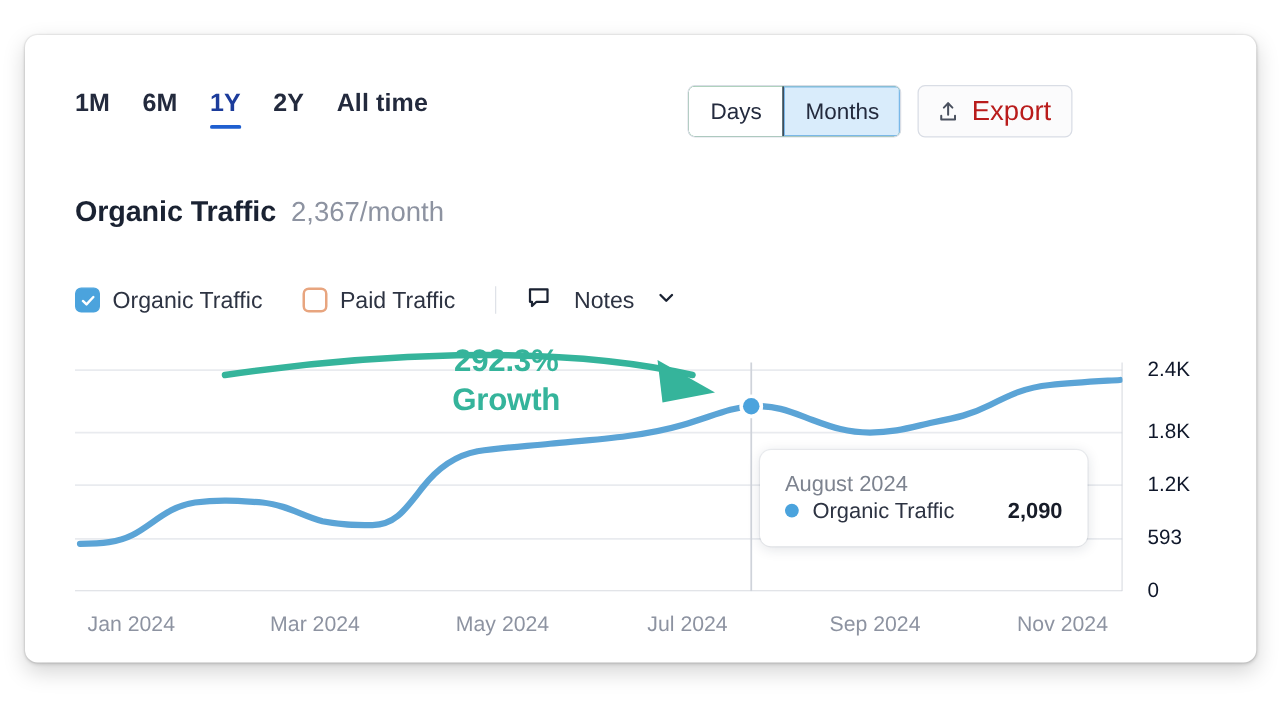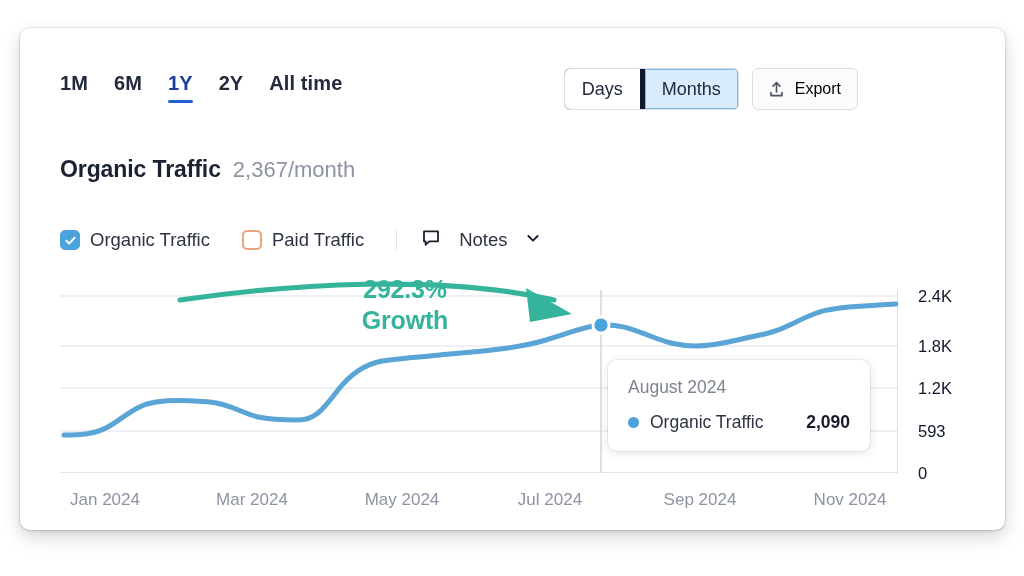--- a/index.html
+++ b/index.html
@@ -94,35 +94,35 @@
     padding: 0 17px;
     font-size: 18px;
     color: #232a3d;
     background: #ffffff;
     cursor: pointer;
     white-space: nowrap;
   }
   .seg-btn + .seg-btn { border-left: 1px solid #d9dde5; }
   .seg-btn.selected {
     background: #d9ecfb;
-    border-left: 5px solid #0f172a;
+    border-left: 1px solid #0f172a;
     box-shadow: inset 0 0 0 1px #7ab8e8;
   }
 
   .export-btn {
     display: flex;
     align-items: center;
     gap: 9px;
     height: 40px;
     padding: 0 16px 0 14px;
     border: 1px solid #d9dde5;
     border-radius: 6px;
     background: #fbfbfc;
-    font-size: 16px;
-    color: #000000;
+    font-size: 22px;
+    color: #b91c1c;
     cursor: pointer;
     white-space: nowrap;
   }
   .export-btn svg { display: block; }
 
   
   .title-row {
     position: absolute;
     left: 40px;
     top: 128px;
@@ -262,21 +262,20 @@
     width: 262px;
     background: #ffffff;
     border-radius: 9px;
     box-shadow: 0 2px 10px rgba(25,35,60,0.13), 0 0 0 1px rgba(25,35,60,0.06);
     padding: 17px 20px 18px 20px;
     box-sizing: border-box;
   }
   .tt-title {
     font-size: 17.5px;
     color: #7d838f;
-    margin-bottom: 14px;
   }
   .tt-row {
     display: flex;
     align-items: center;
   }
   .tt-dot {
     width: 11px; height: 11px;
     border-radius: 50%;
     background: #4ba3dd;
     margin-right: 11px;

